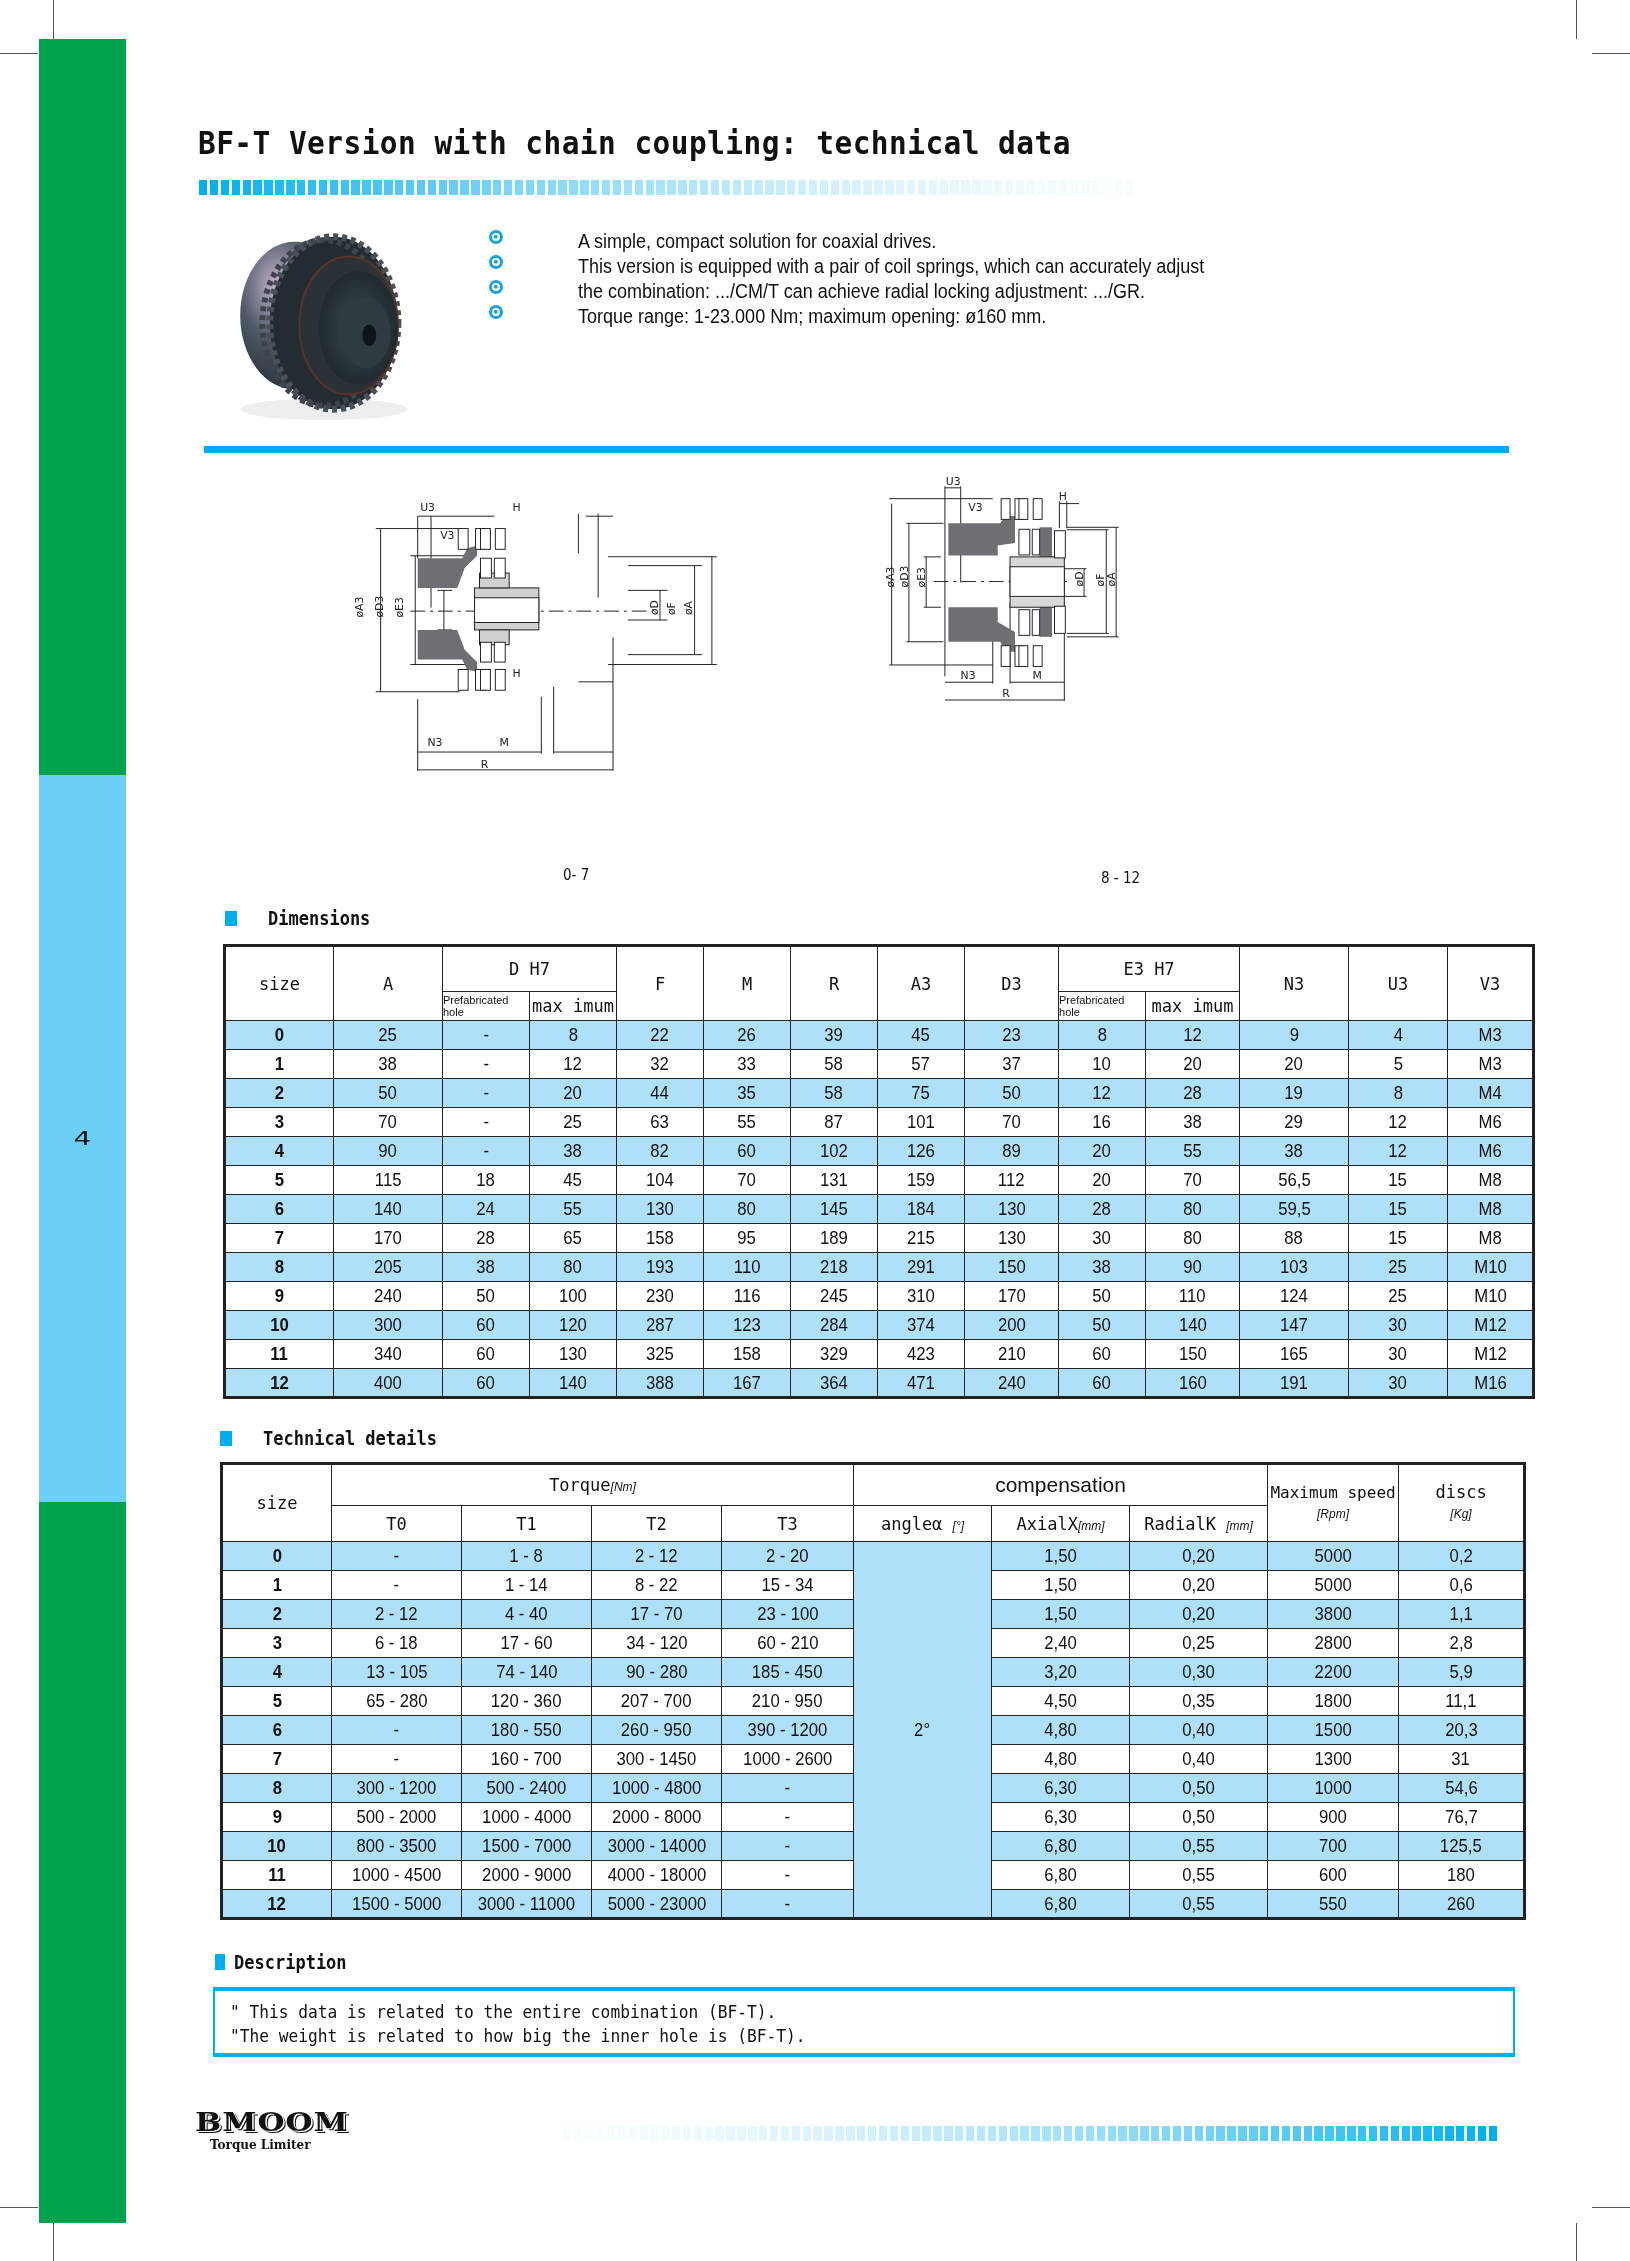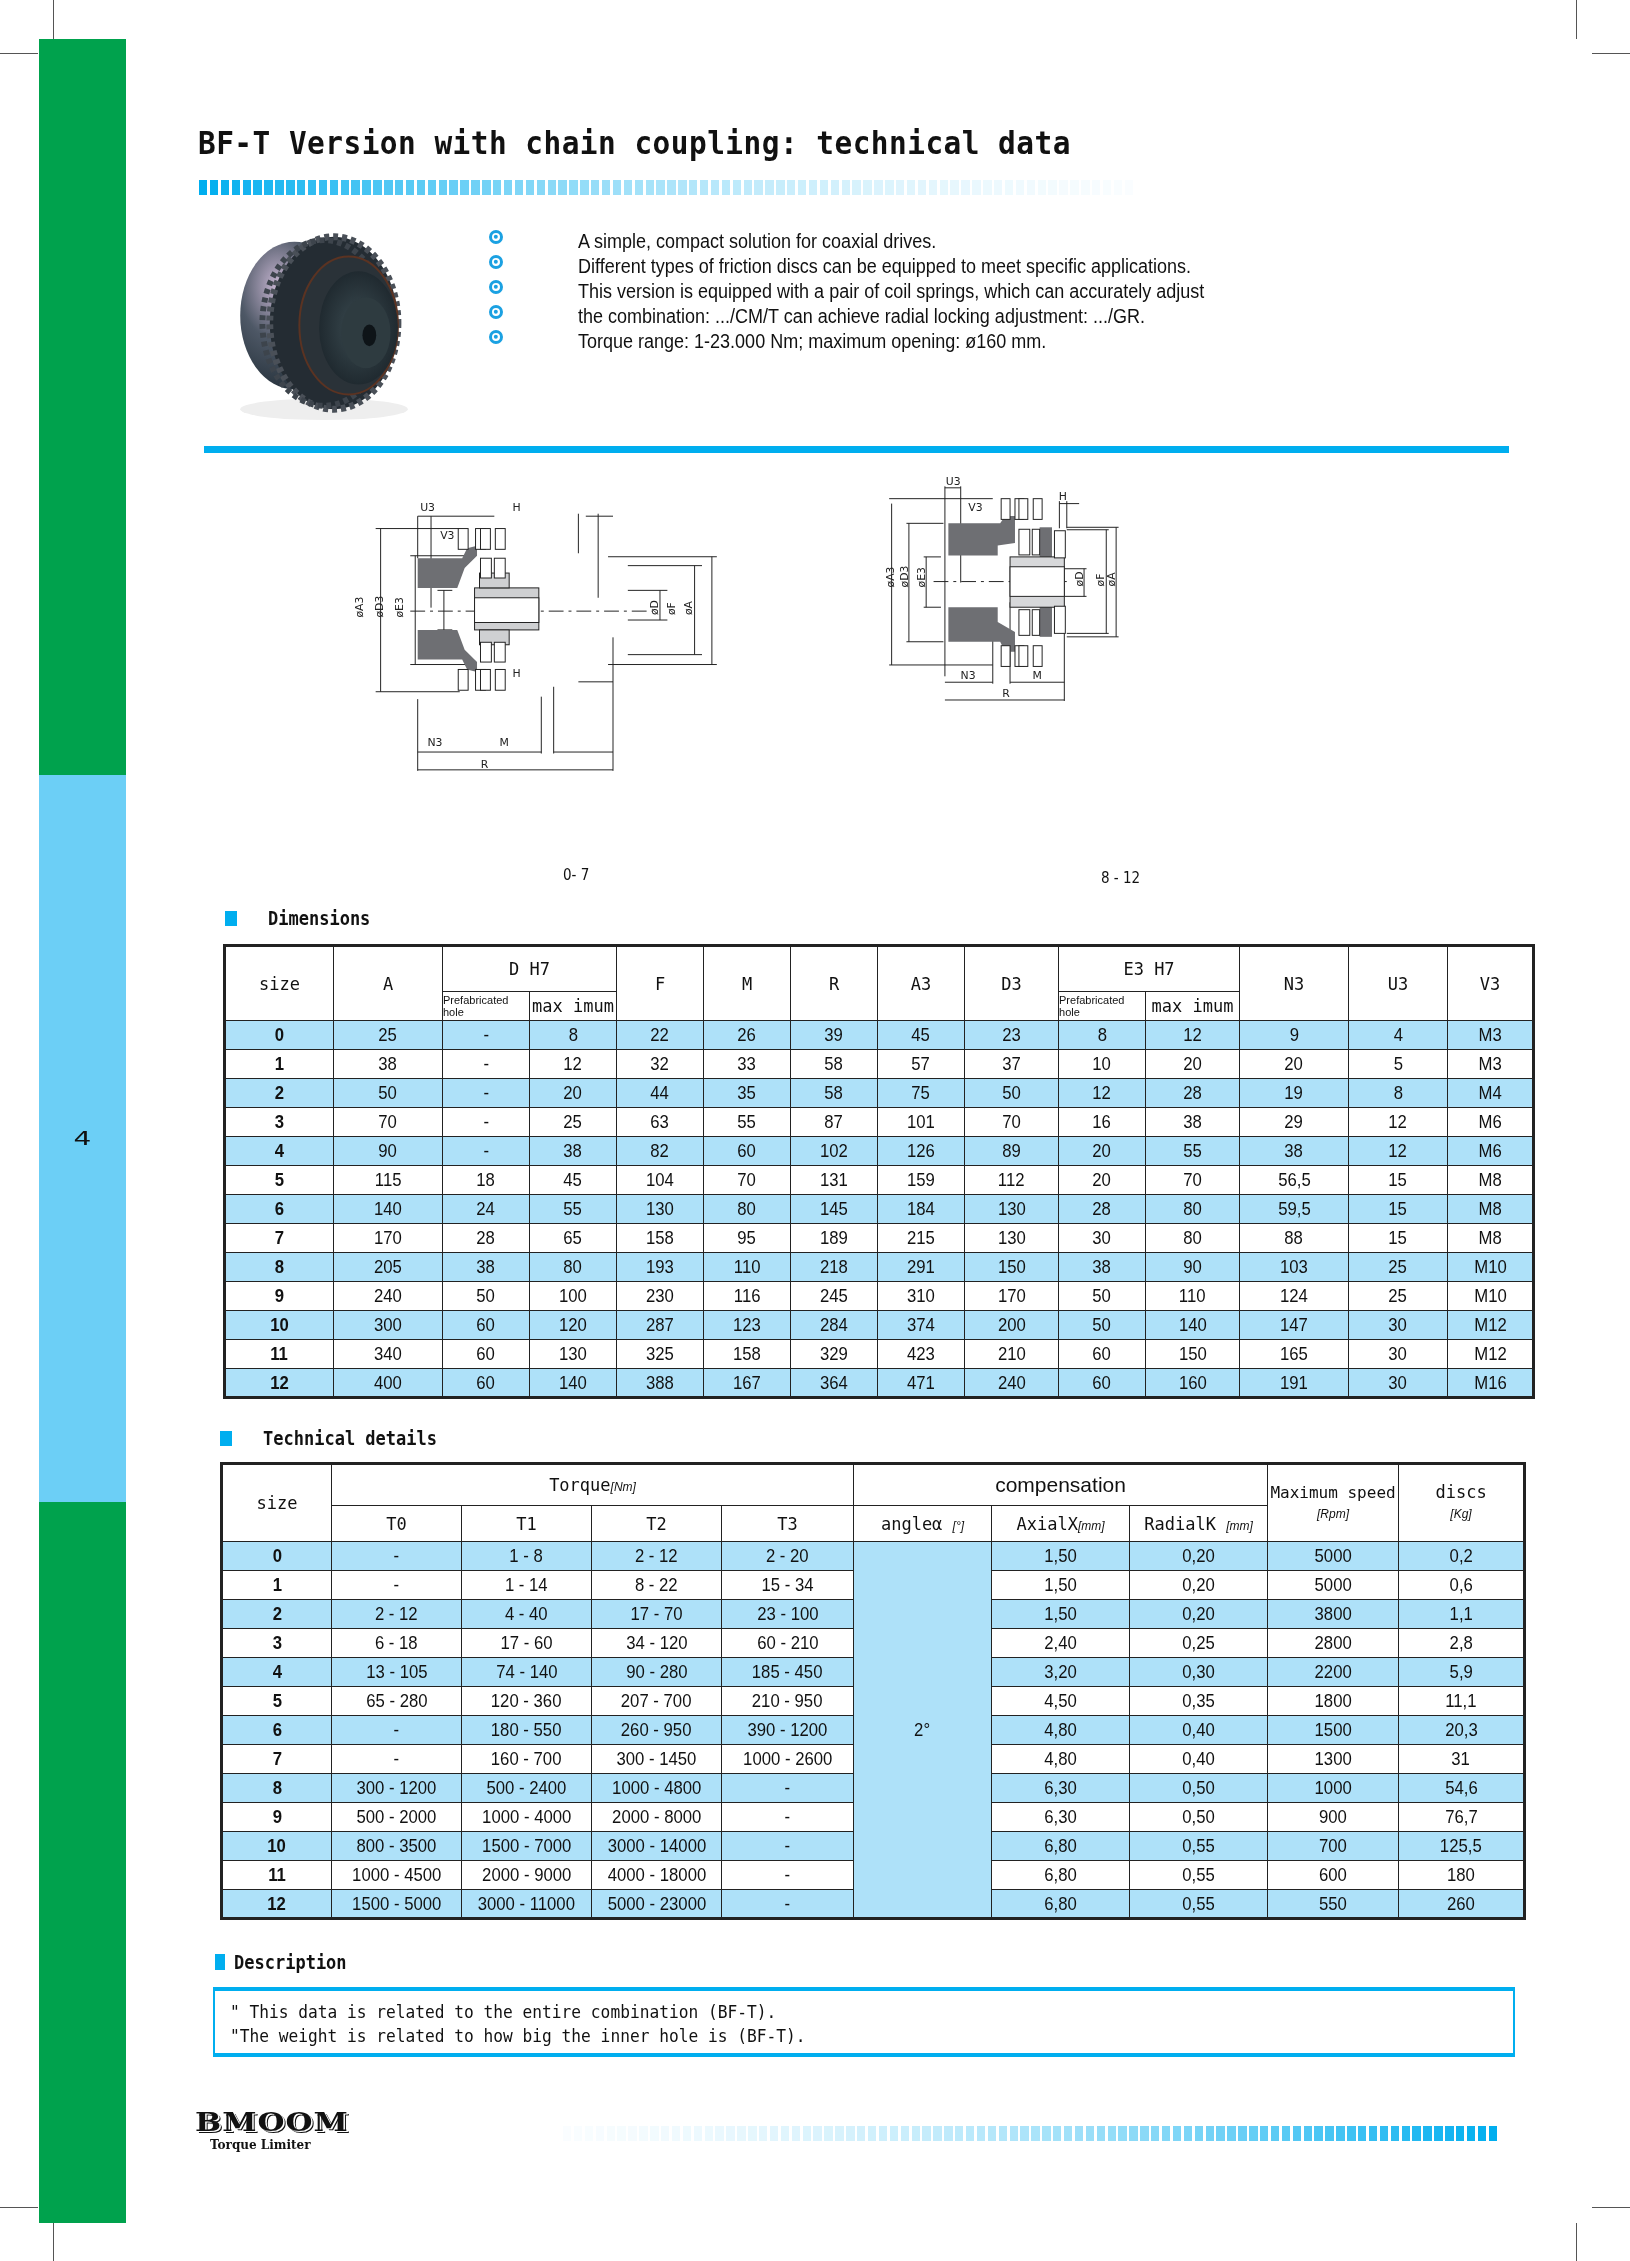--- a/index.html
+++ b/index.html
@@ -192,24 +192,20 @@
   <ellipse cx="250" cy="220" rx="100" ry="140" fill="#2a3238" stroke="#5b3322" stroke-width="4"></ellipse>
   <ellipse cx="270" cy="225" rx="80" ry="115" fill="url(#faceg)"></ellipse>
   <ellipse cx="285" cy="235" rx="50" ry="72" fill="#2e3b40"></ellipse>
   <ellipse cx="292" cy="240" rx="14" ry="22" fill="#0e1418"></ellipse>
 </svg>
 
 <div class="bullets">
   <div class="bullet-row">
       <span class="bullet-icon"></span>
       <span class="bullet-text">A simple, compact solution for coaxial drives.</span>
-    </div>
-  <div class="bullet-row">
-      <span class="bullet-icon"></span>
-      <span class="bullet-text">Different types of friction discs can be equipped to meet specific applications.</span>
     </div>
   <div class="bullet-row">
       <span class="bullet-icon"></span>
       <span class="bullet-text">This version is equipped with a pair of coil springs, which can accurately adjust</span>
     </div>
   <div class="bullet-row">
       <span class="bullet-icon"></span>
       <span class="bullet-text">the combination: .../CM/T can achieve radial locking adjustment: .../GR.</span>
     </div>
   <div class="bullet-row">

